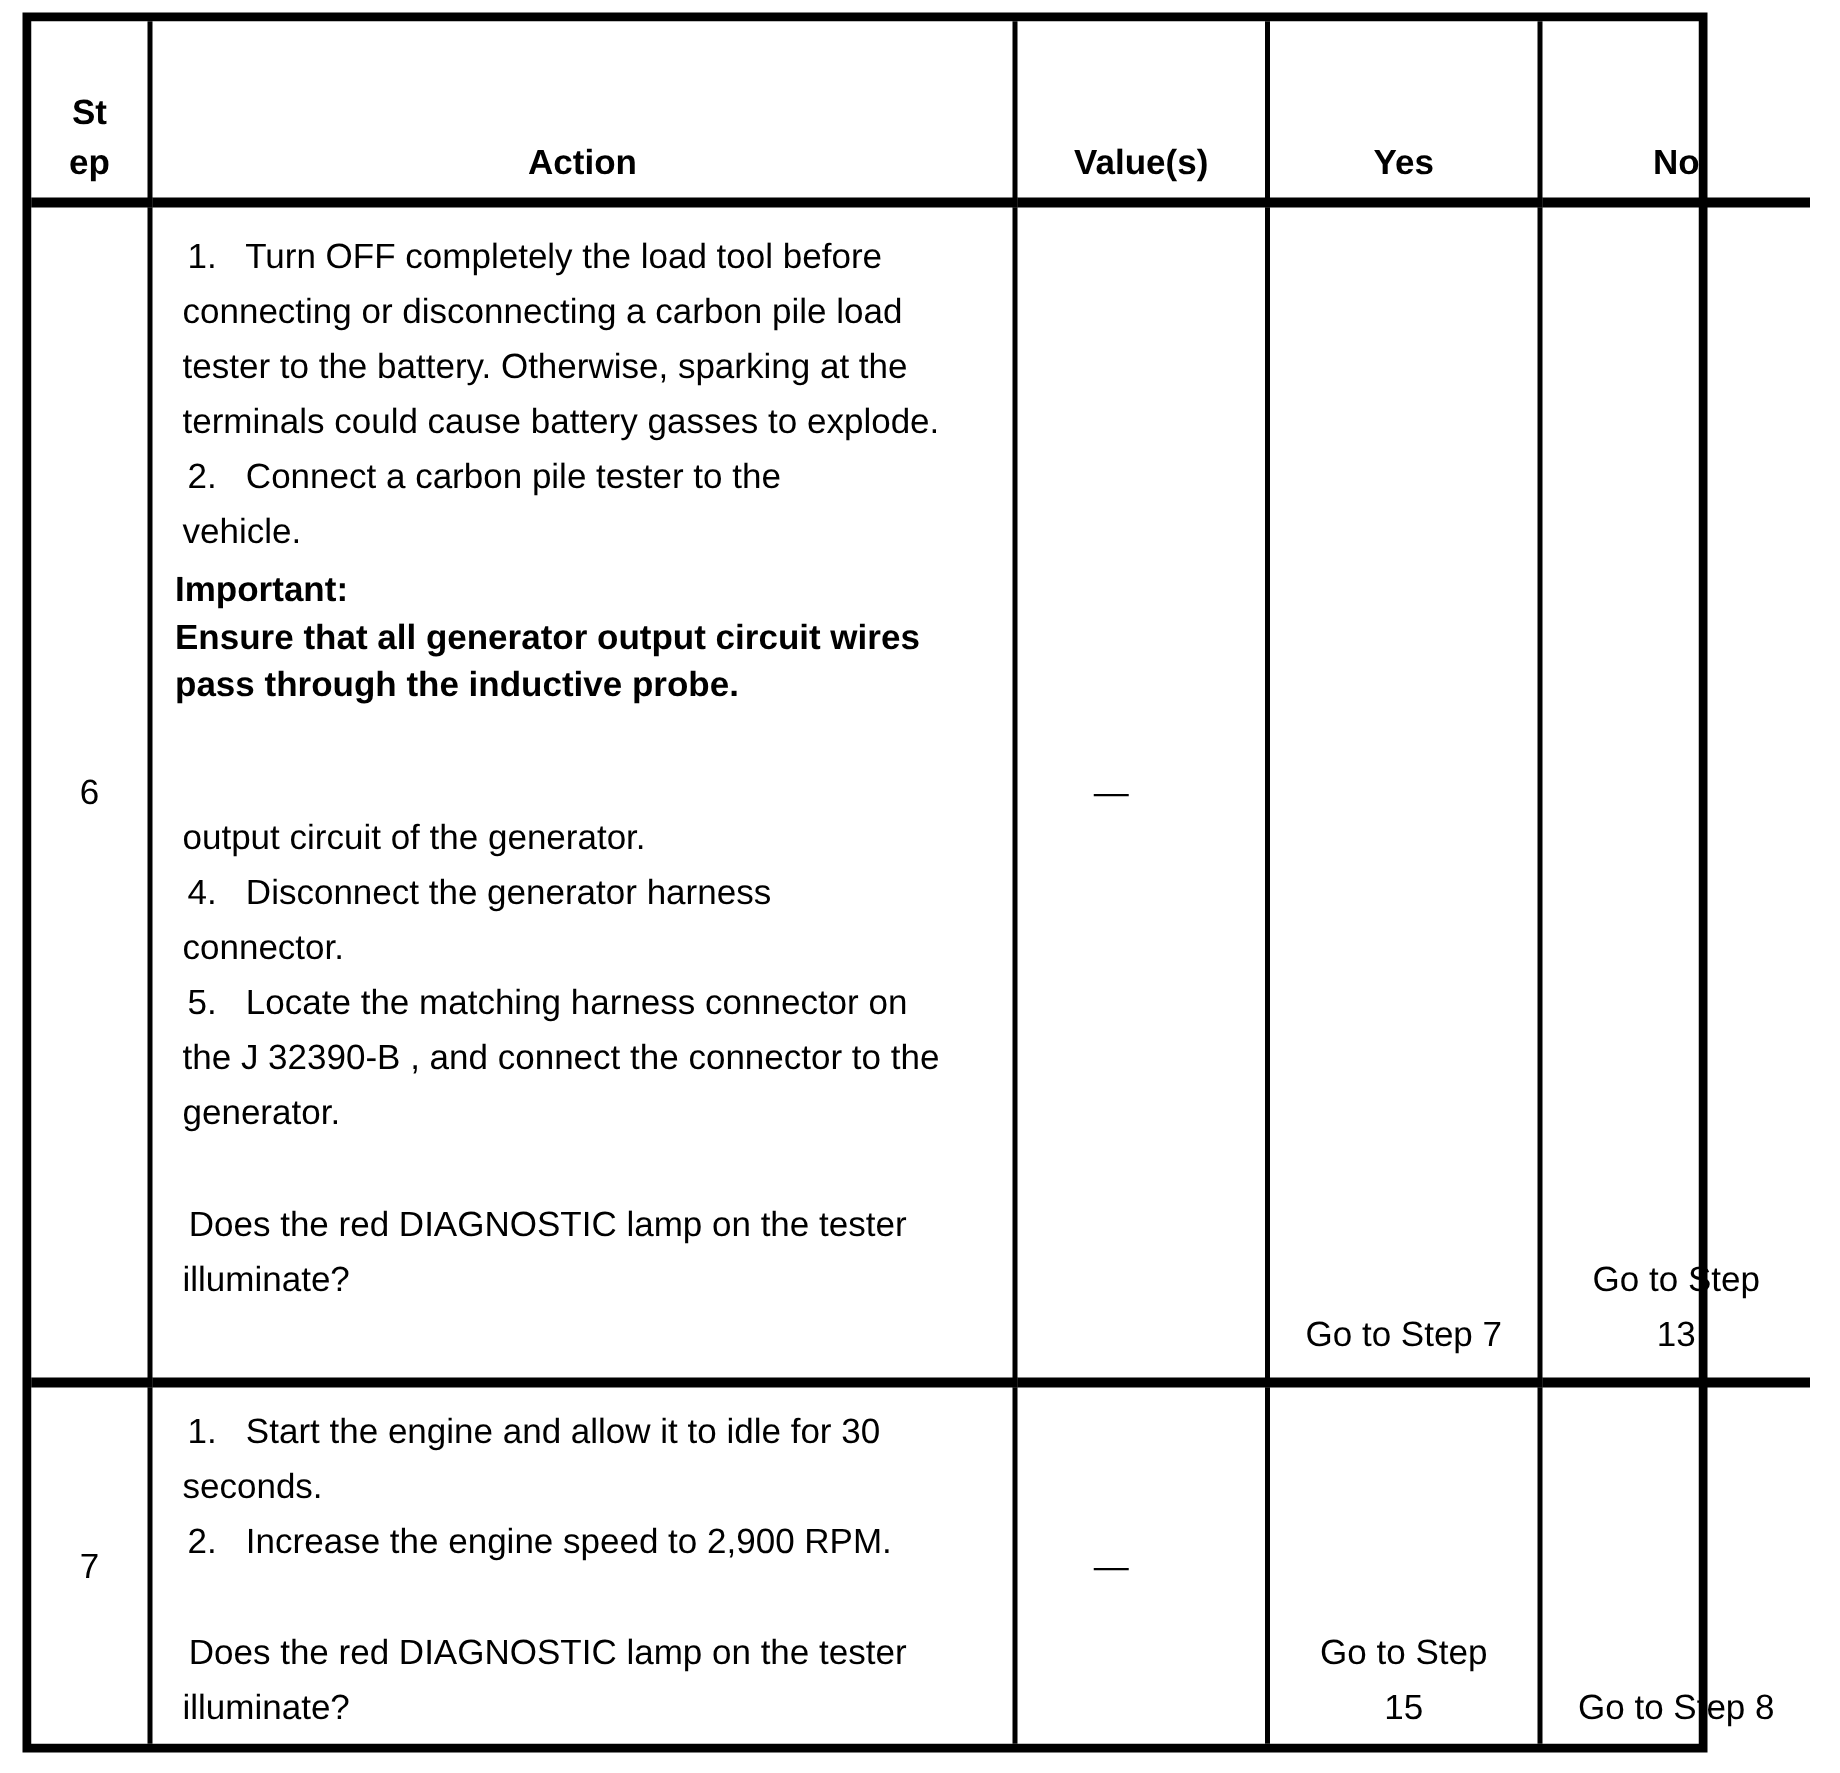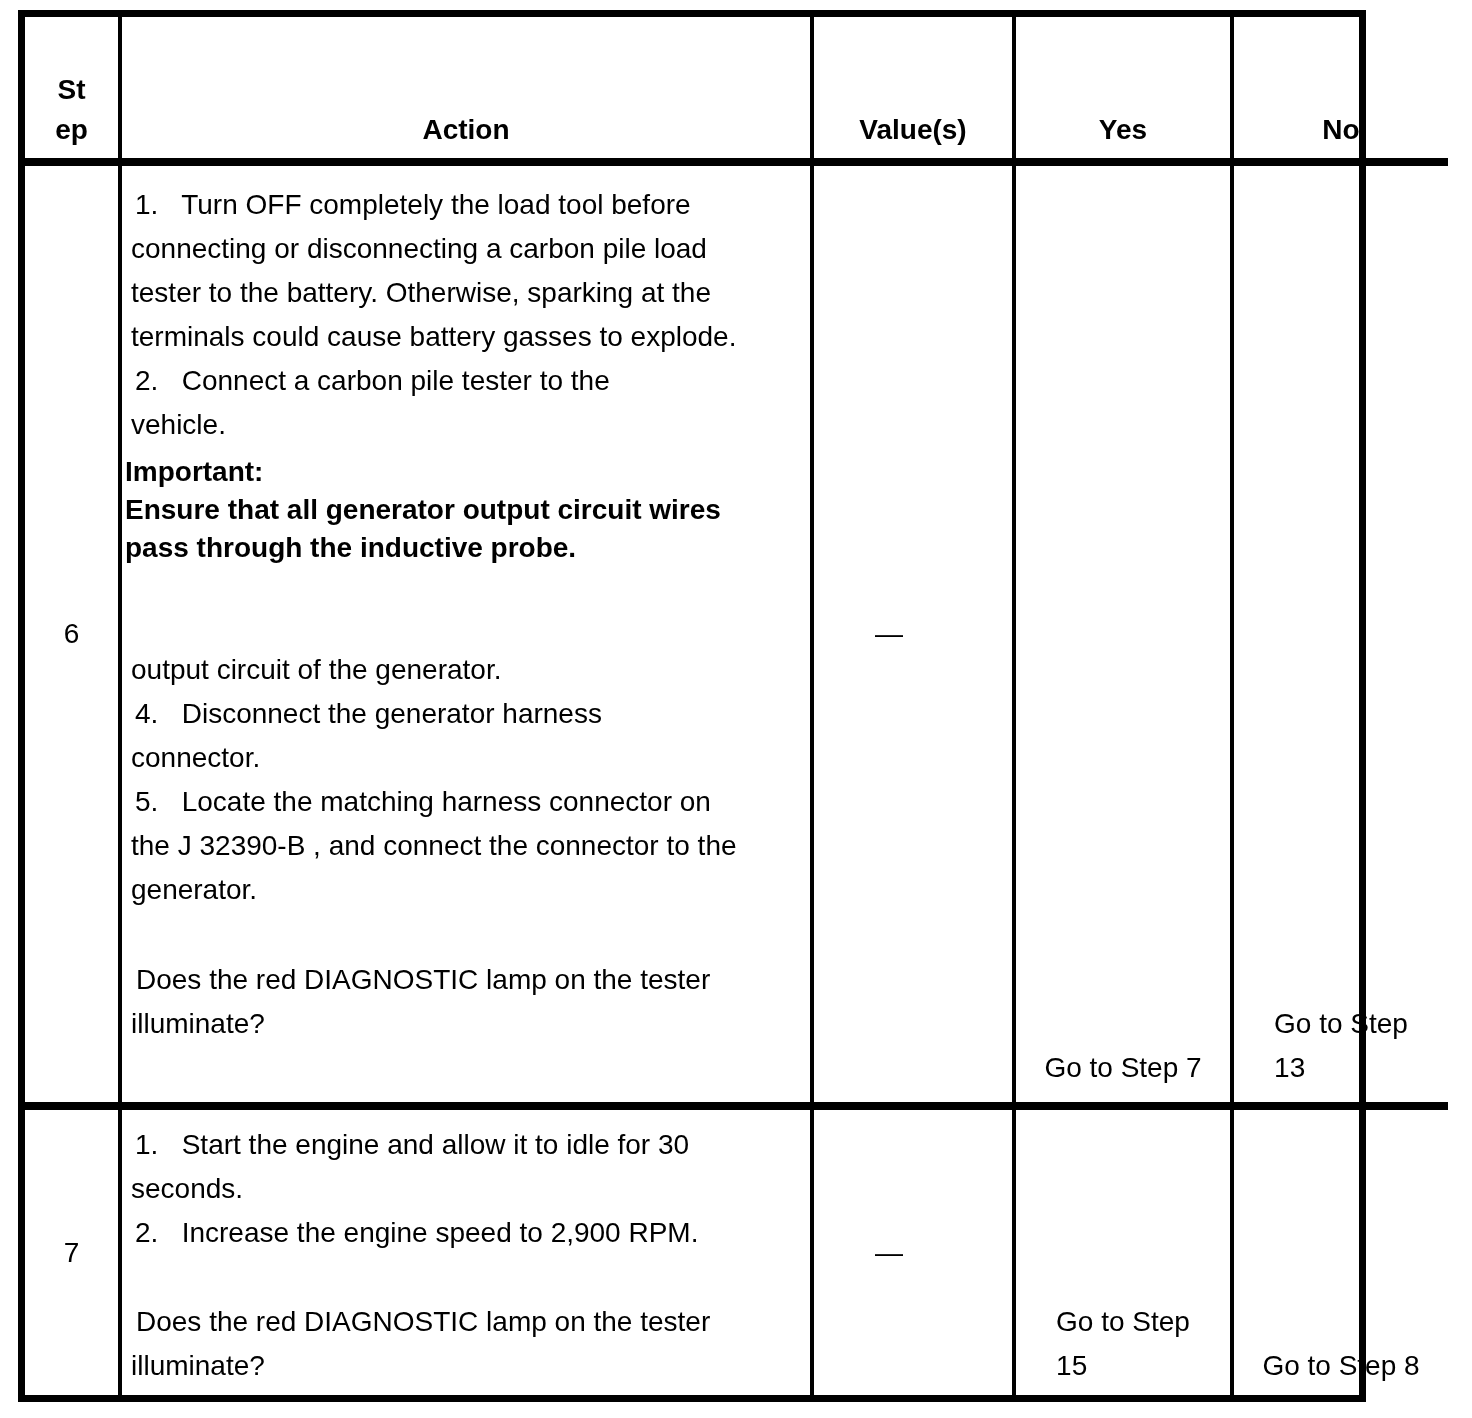--- a/index.html
+++ b/index.html
@@ -21,28 +21,28 @@
   .bB { border-bottom:8px solid #000; }
   .head {
     display:flex; align-items:flex-end; justify-content:center;
     font-weight:bold; font-size:28px; line-height:40px;
     padding-bottom:8px; text-align:center; white-space:pre-line;
   }
   .mid { display:flex; align-items:center; justify-content:center; font-size:28px; }
   .valcell { padding-right:48px; }
   .endcell {
     display:flex; flex-direction:column; justify-content:flex-end; align-items:center;
-    font-size:28px; line-height:44px; white-space:pre-line;
+    text-align:center; font-size:28px; line-height:44px; white-space:pre-line;
   }
   .r6e { padding-bottom:12px; }
   .r7e { padding-bottom:7px; }
   .acell { font-size:28px; overflow:hidden; }
   .a6 { padding-top:17px; }
   .a7 { padding-top:13px; }
-  .al { line-height:44px; white-space:pre; padding-left:9px; }
+  .al { line-height:44px; white-space:pre; padding-left:9px;margin-left:15px; }
   .num { padding-left:13px; }
   .q   { padding-left:14px; }
   .b   { font-weight:bold; line-height:38px; padding-left:3px; }
   .b1  { margin-top:6px; }
   .b3  { }
   .sp81 { height:81px; }
   .sp46 { height:46px; }
   .sp45 { height:45px; }
 </style>
 </head>

